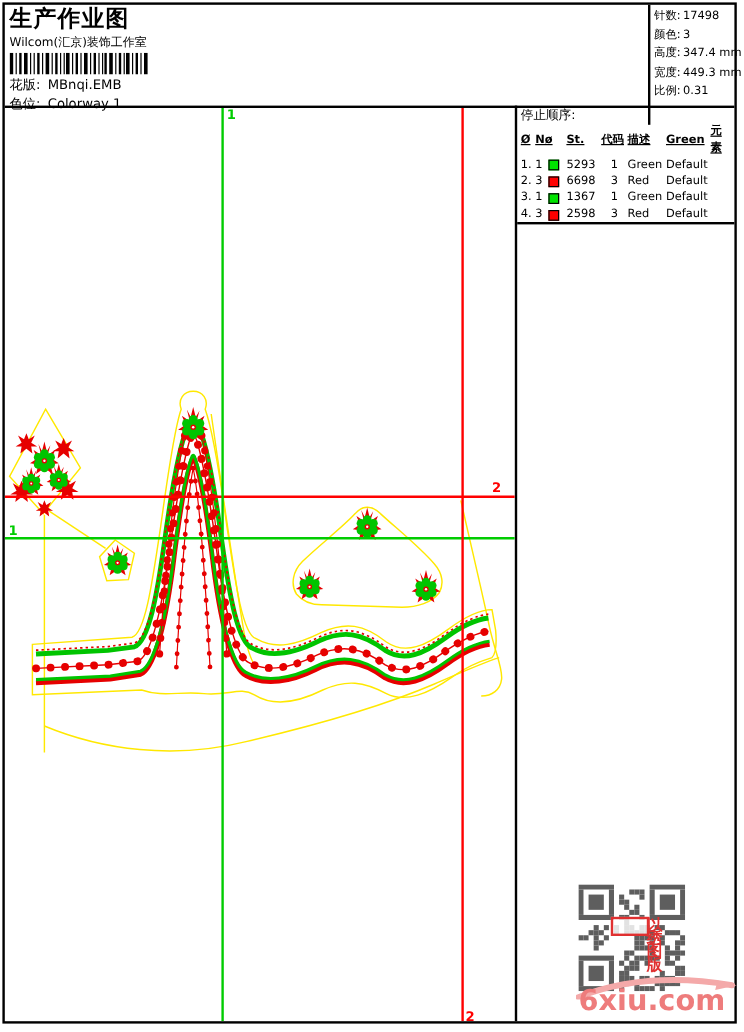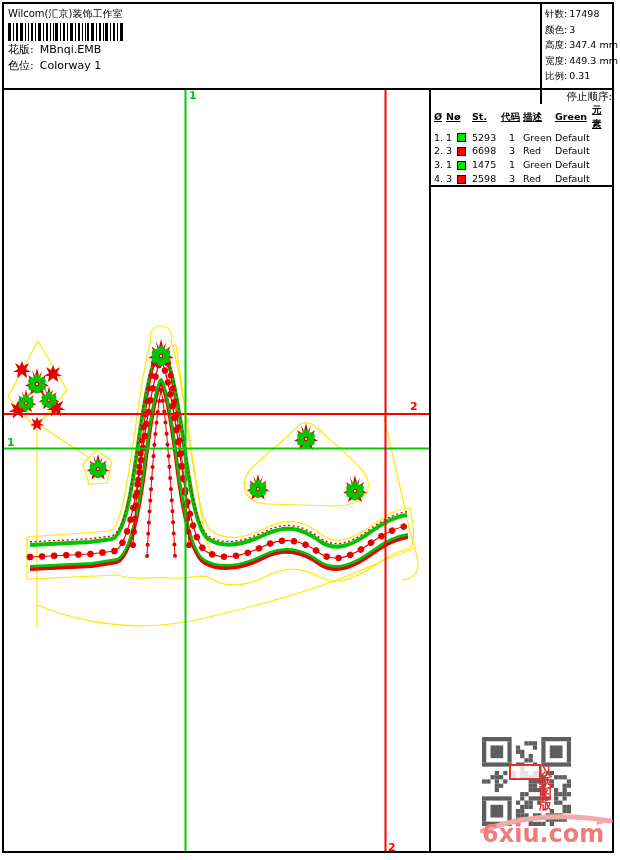--- a/index.html
+++ b/index.html
@@ -18,21 +18,21 @@
   .stat{font-size:9.5px;line-height:15.6px;white-space:nowrap;}
   .stat .lab{margin-right:2px;}
 
   
   .canvas{position:absolute;left:0;top:84px;width:425px;height:763px;border-right:2px solid #000;box-sizing:content-box;}
   .canvas svg{display:block;}
   .side{position:absolute;left:427px;top:84px;right:0;bottom:0;}
 
   
   .stops{position:absolute;left:0;top:0;right:0;height:99px;border-bottom:2px solid #000;box-sizing:border-box;padding:2px 0 0 3px;overflow:hidden;}
-  .stops-title{font-size:10.5px;line-height:13px;text-align:right;}
+  .stops-title{font-size:10.5px;line-height:13px;}
   .stoptable{font-size:9.5px;}
   .srow{display:grid;grid-template-columns:12px 11px 15px 29px 22px 32px 37px 18px;line-height:13.8px;align-items:center;}
   .shead span{font-weight:bold;text-decoration:underline;}
   .sw{width:9px;height:9px;border:1px solid #000;box-sizing:border-box;margin-top:1px;}
   .cell-code{text-align:right;padding-right:8px;}
 
   
   .qr{position:absolute;left:51px;top:649px;}
   .seal{position:absolute;left:78px;top:676px;width:27px;height:16px;border:2px solid #e03030;background:rgba(255,255,255,.82);color:#e03030;font-size:13px;line-height:11px;text-align:center;box-sizing:border-box;font-weight:bold;padding-left:28px;}
   .wm{position:absolute;left:49px;top:725px;width:136px;height:36px;}
@@ -50,20 +50,21 @@
   text.glab{fill:var(--guide-green,#00cc00);font-size:11px;font-weight:bold;}
   text.rlab{fill:var(--guide-red,#ff0000);font-size:11px;font-weight:bold;}
 </style>
 </head>
 <body>
 
 <div class="page">
 
   <div class="header">
     <div class="header-left">
+      <div class="title">生产作业图</div>
       <div class="subtitle">Wilcom(汇京)装饰工作室</div>
       <svg class="barcode" width="116" height="18" viewBox="0 0 116 18">
         <path fill="#000" d="M0,0h3v18h-3z M5,0h1v18h-1z M8,0h2v18h-2z M12,0h3v18h-3z M17,0h1v18h-1z M20,0h1v18h-1z M23,0h2v18h-2z M27,0h1v18h-1z M30,0h3v18h-3z M35,0h1v18h-1z M38,0h2v18h-2z M42,0h1v18h-1z M45,0h1v18h-1z M47,0h3v18h-3z M52,0h1v18h-1z M55,0h2v18h-2z M59,0h1v18h-1z M62,0h3v18h-3z M67,0h1v18h-1z M70,0h2v18h-2z M74,0h1v18h-1z M77,0h1v18h-1z M79,0h2v18h-2z M83,0h3v18h-3z M88,0h1v18h-1z M91,0h2v18h-2z M95,0h1v18h-1z M97,0h3v18h-3z M102,0h1v18h-1z M105,0h2v18h-2z M109,0h1v18h-1z M112,0h3v18h-3z"></path>
       </svg>
       <div class="hfield">
         <span class="lab">花版:</span><span>MBnqi.EMB</span>
       </div>
       <div class="hfield">
         <span class="lab">色位:</span><span>Colorway 1</span>
       </div>
@@ -192,21 +193,21 @@
           <span>6698</span>
           <span class="cell-code">3</span>
           <span>Red</span>
           <span>Default</span>
           <span></span>
         </div>
         <div class="srow">
           <span>3.</span>
           <span>1</span>
           <span class="sw" style="background-color: rgb(0, 228, 0);"></span>
-          <span>1475</span>
+          <span>1367</span>
           <span class="cell-code">1</span>
           <span>Green</span>
           <span>Default</span>
           <span></span>
         </div>
         <div class="srow">
           <span>4.</span>
           <span>3</span>
           <span class="sw" style="background-color: rgb(255, 0, 0);"></span>
           <span>2598</span>

